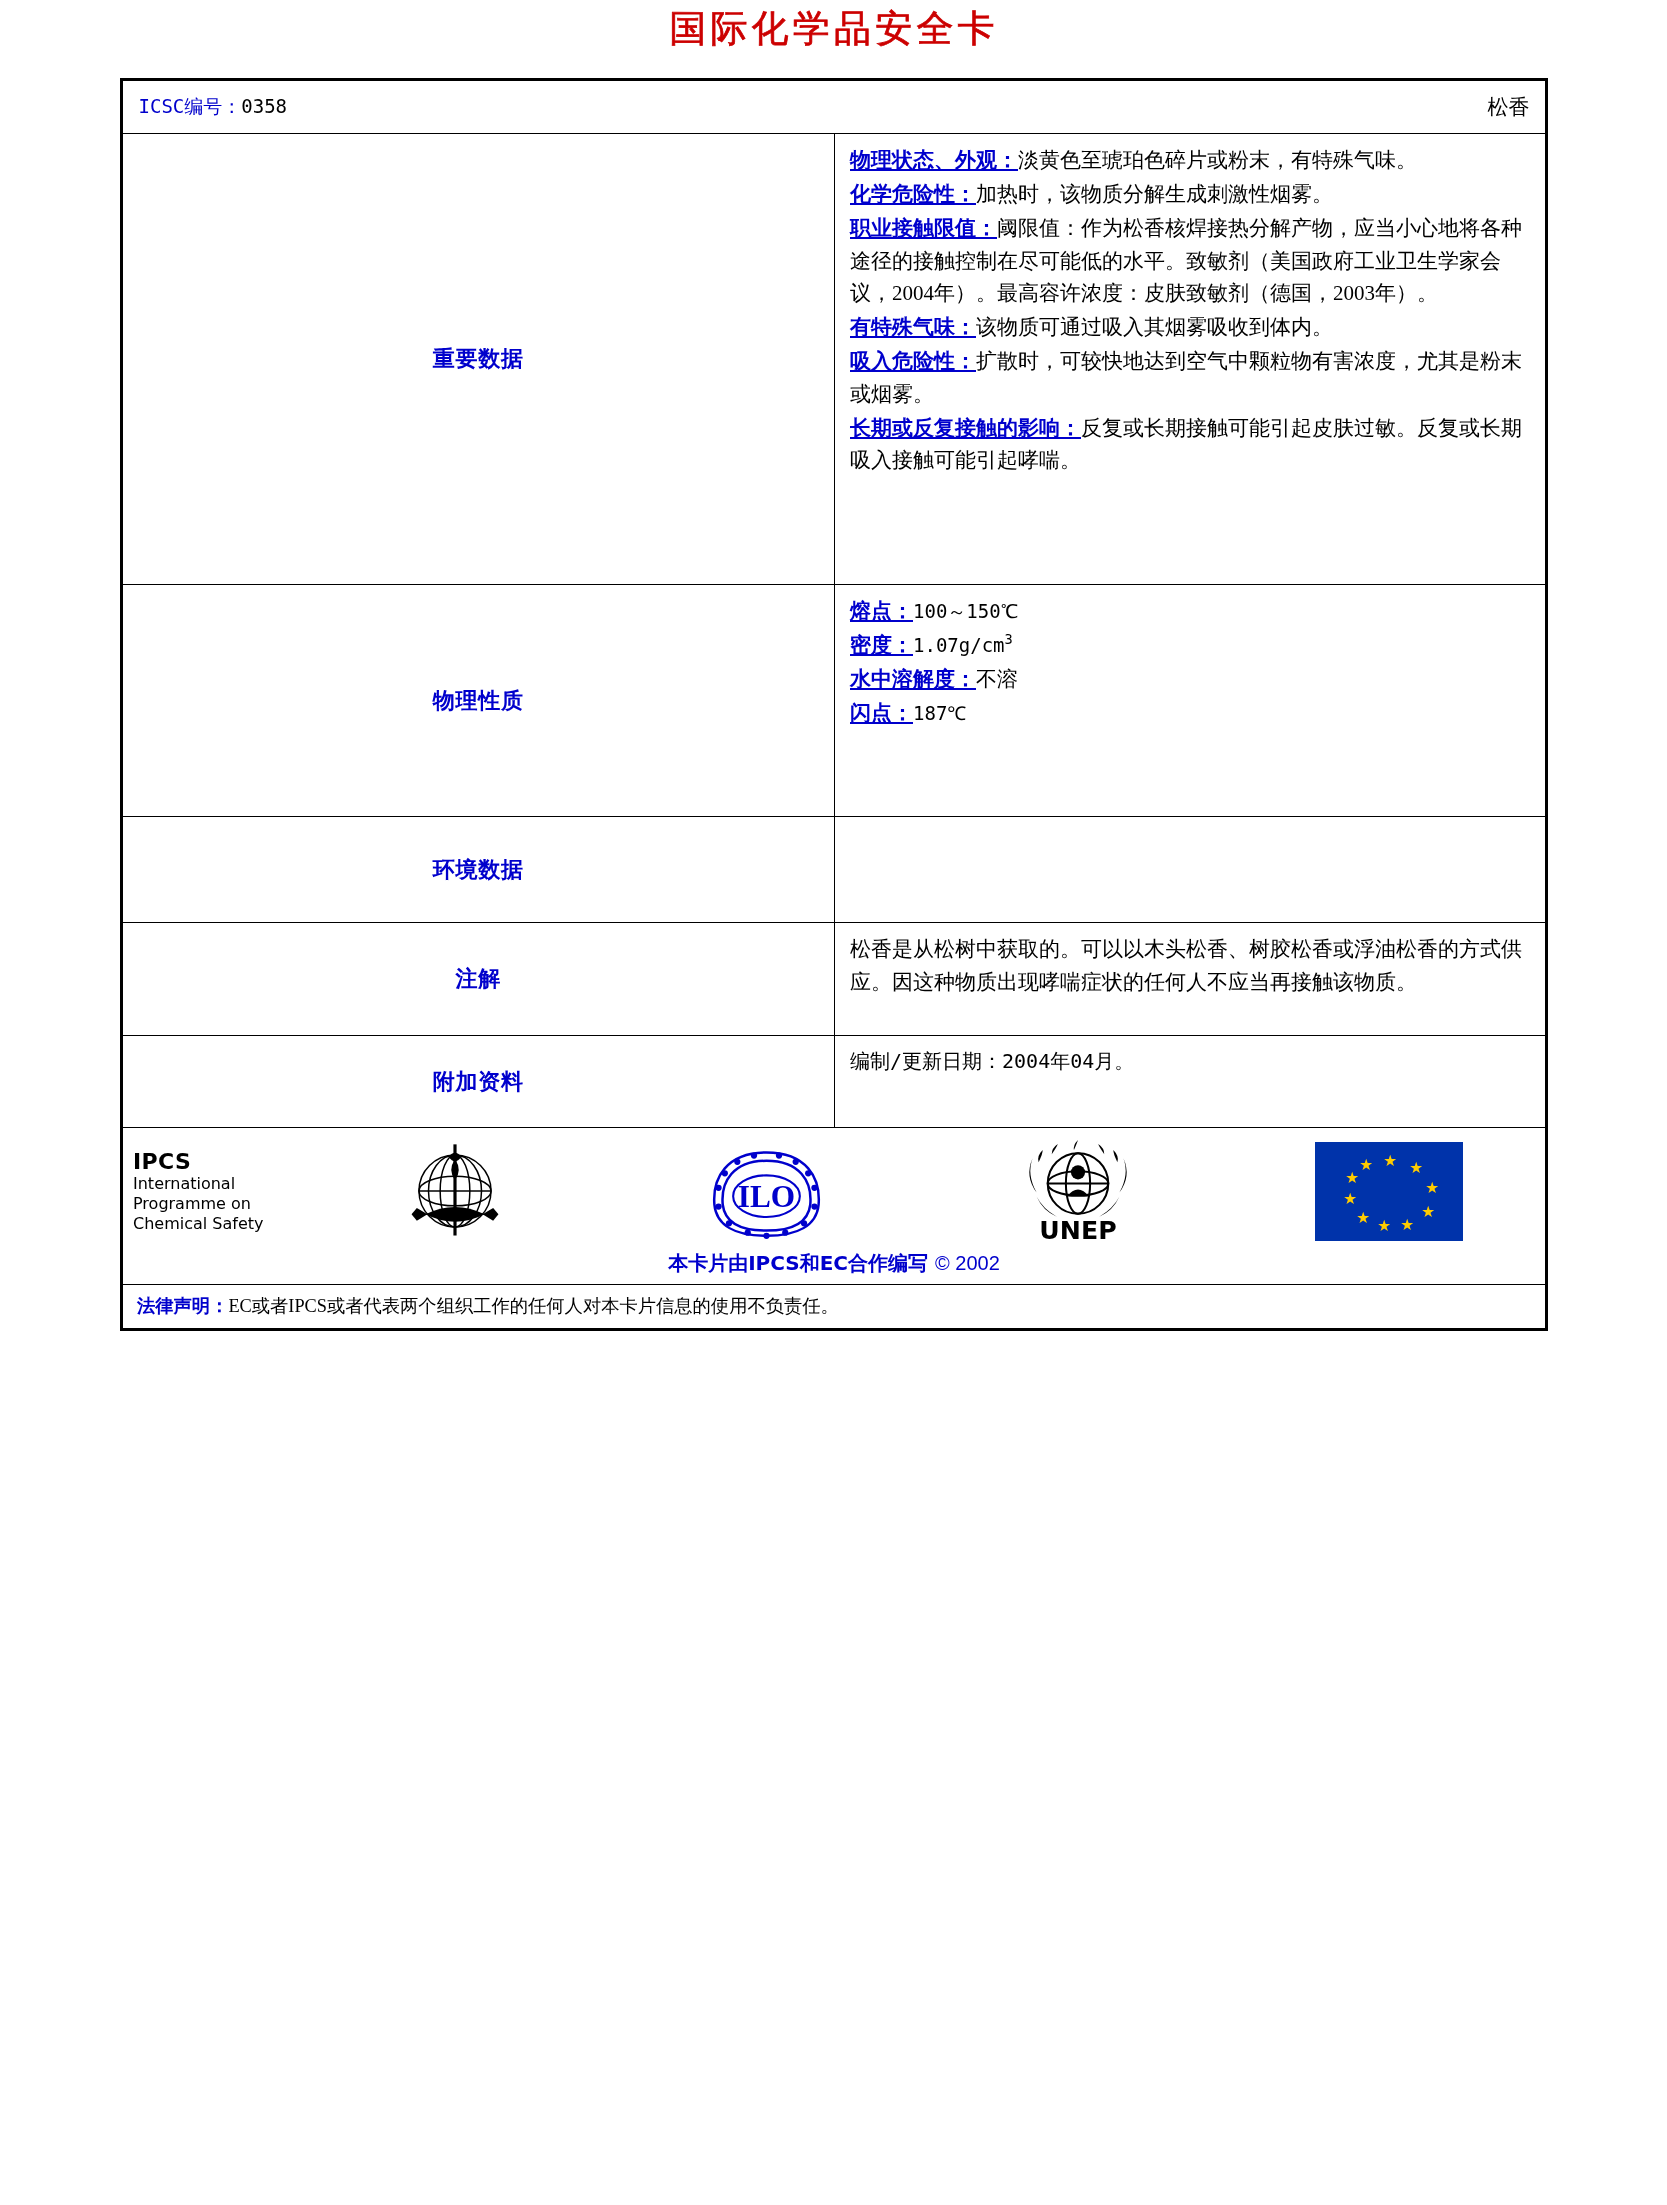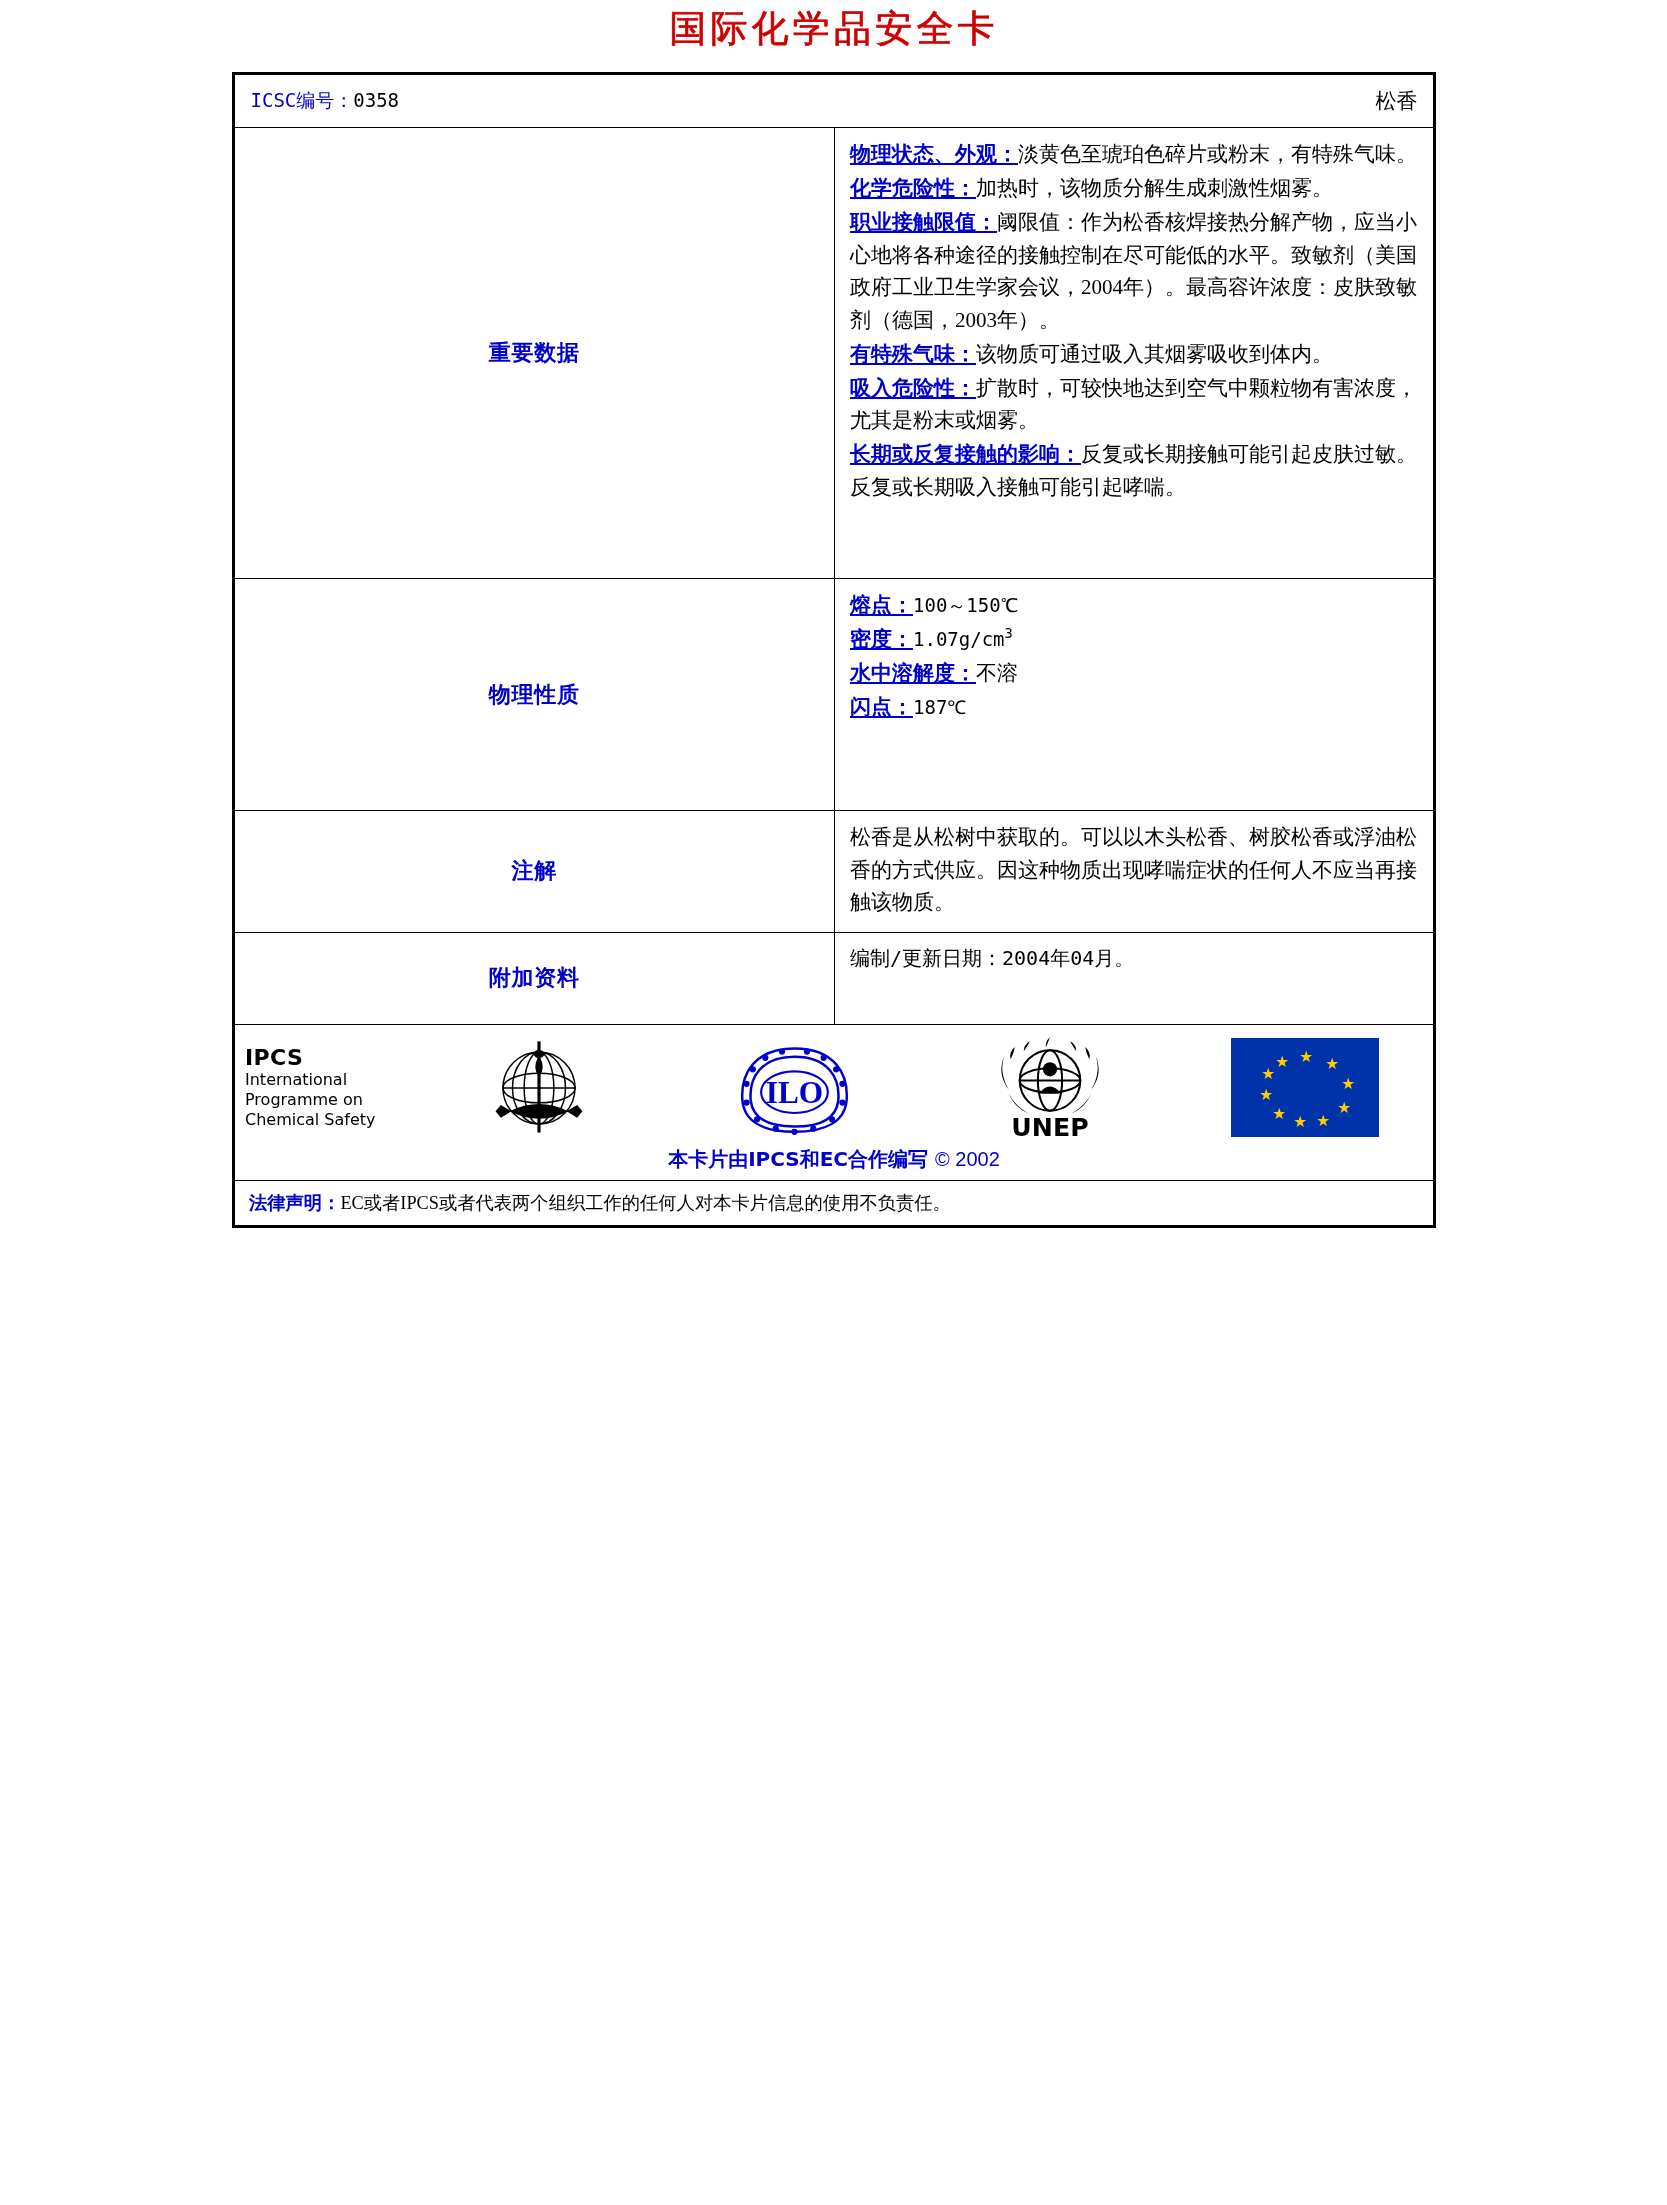--- a/index.html
+++ b/index.html
@@ -20,22 +20,22 @@
     text-align: center;
     color: #cc0000;
     font-family: "DejaVu Sans", "Liberation Sans", sans-serif;
     font-weight: normal;
     font-size: 37px;
     letter-spacing: 4.2px;
     padding: 4.2px 0 10px 0;
     -webkit-text-stroke: 0.7px #cc0000;
   }
   .card {
-    margin: 8px auto;
-    width: 1204px;
+    margin: 14px auto;
+    width: 1428px;
     border: 2.8px solid #000;
     box-sizing: border-box;
   }
   table.main {
     border-collapse: collapse;
     width: 100%;
     table-layout: fixed;
   }
   table.main td {
     border: 1.4px solid #000;
@@ -229,20 +229,26 @@
             <p>
               <span class="bluehead">水中溶解度：</span><span>不溶</span>
             </p>
             <p>
               <span class="bluehead">闪点：</span><span class="mono">187℃</span>
             </p>
           </div>
         </td>
       </tr>
 
+      <tr class="r-env">
+        <td class="rowlabel">环境数据</td>
+        <td>
+          <div class="content"></div>
+        </td>
+      </tr>
 
       <tr class="r-notes">
         <td class="rowlabel">注解</td>
         <td>
           <div class="content">松香是从松树中获取的。可以以木头松香、树胶松香或浮油松香的方式供应。因这种物质出现哮喘症状的任何人不应当再接触该物质。</div>
         </td>
       </tr>
 
       <tr class="r-add">
         <td class="rowlabel">附加资料</td>

